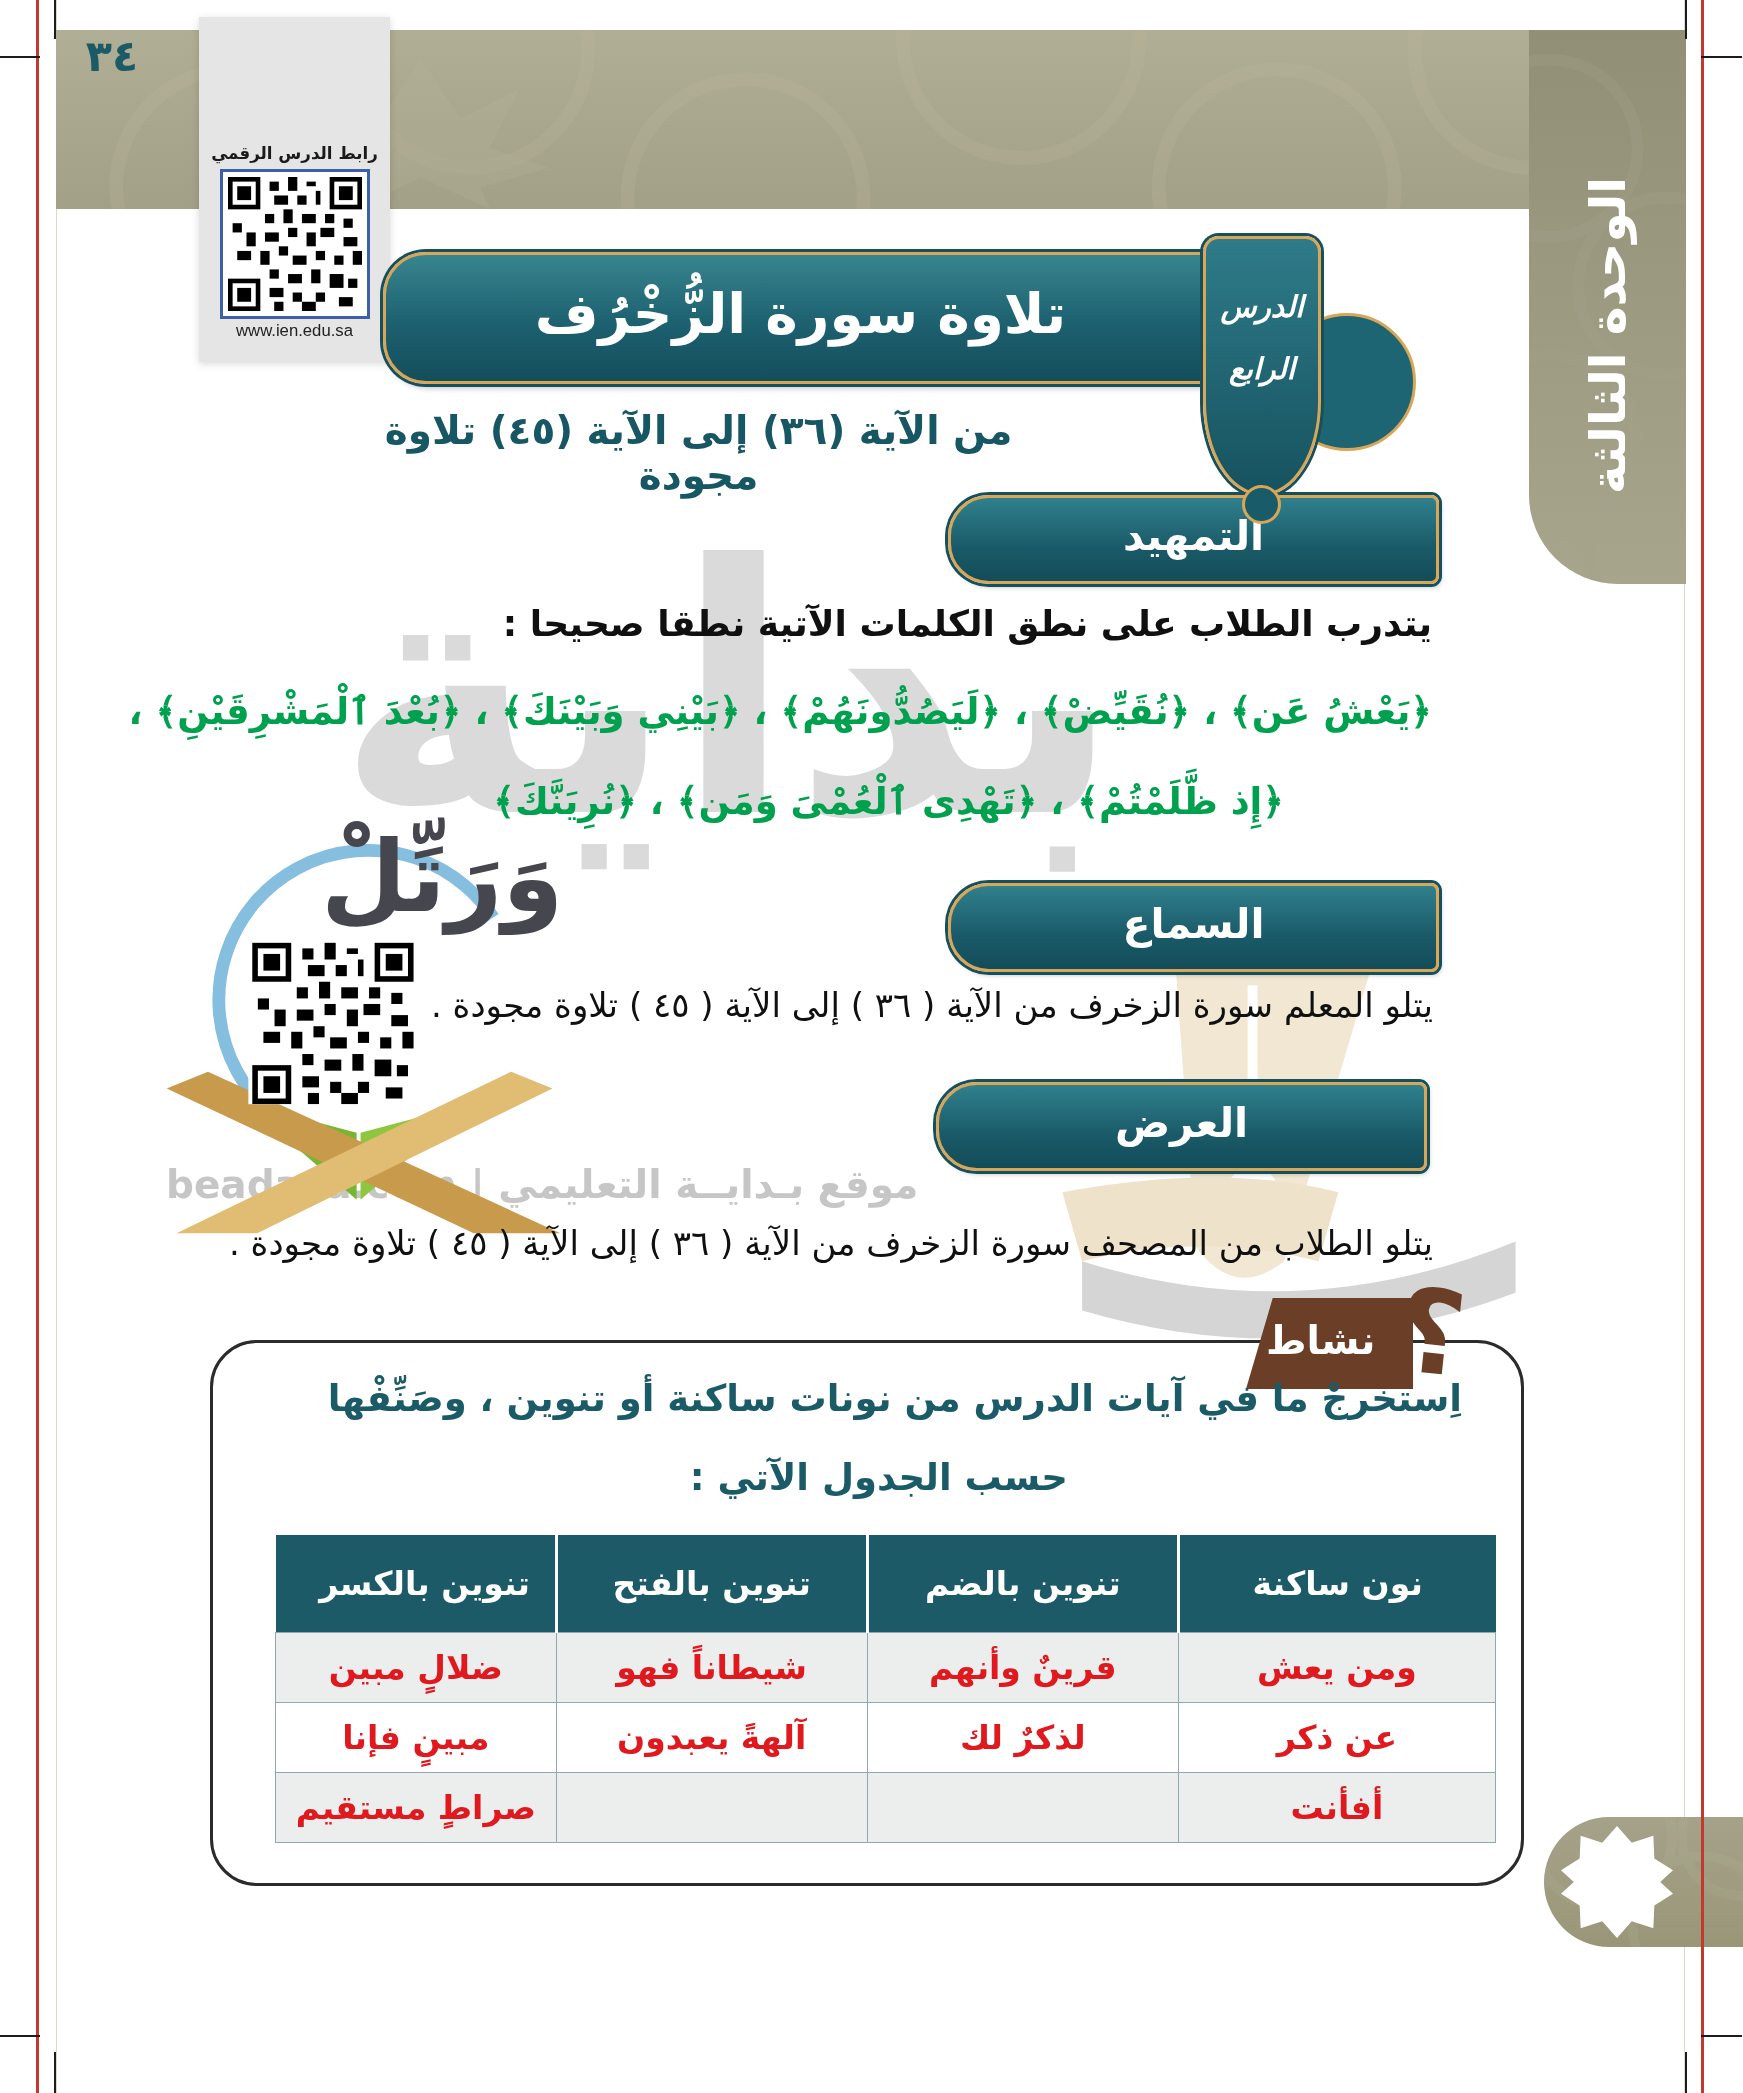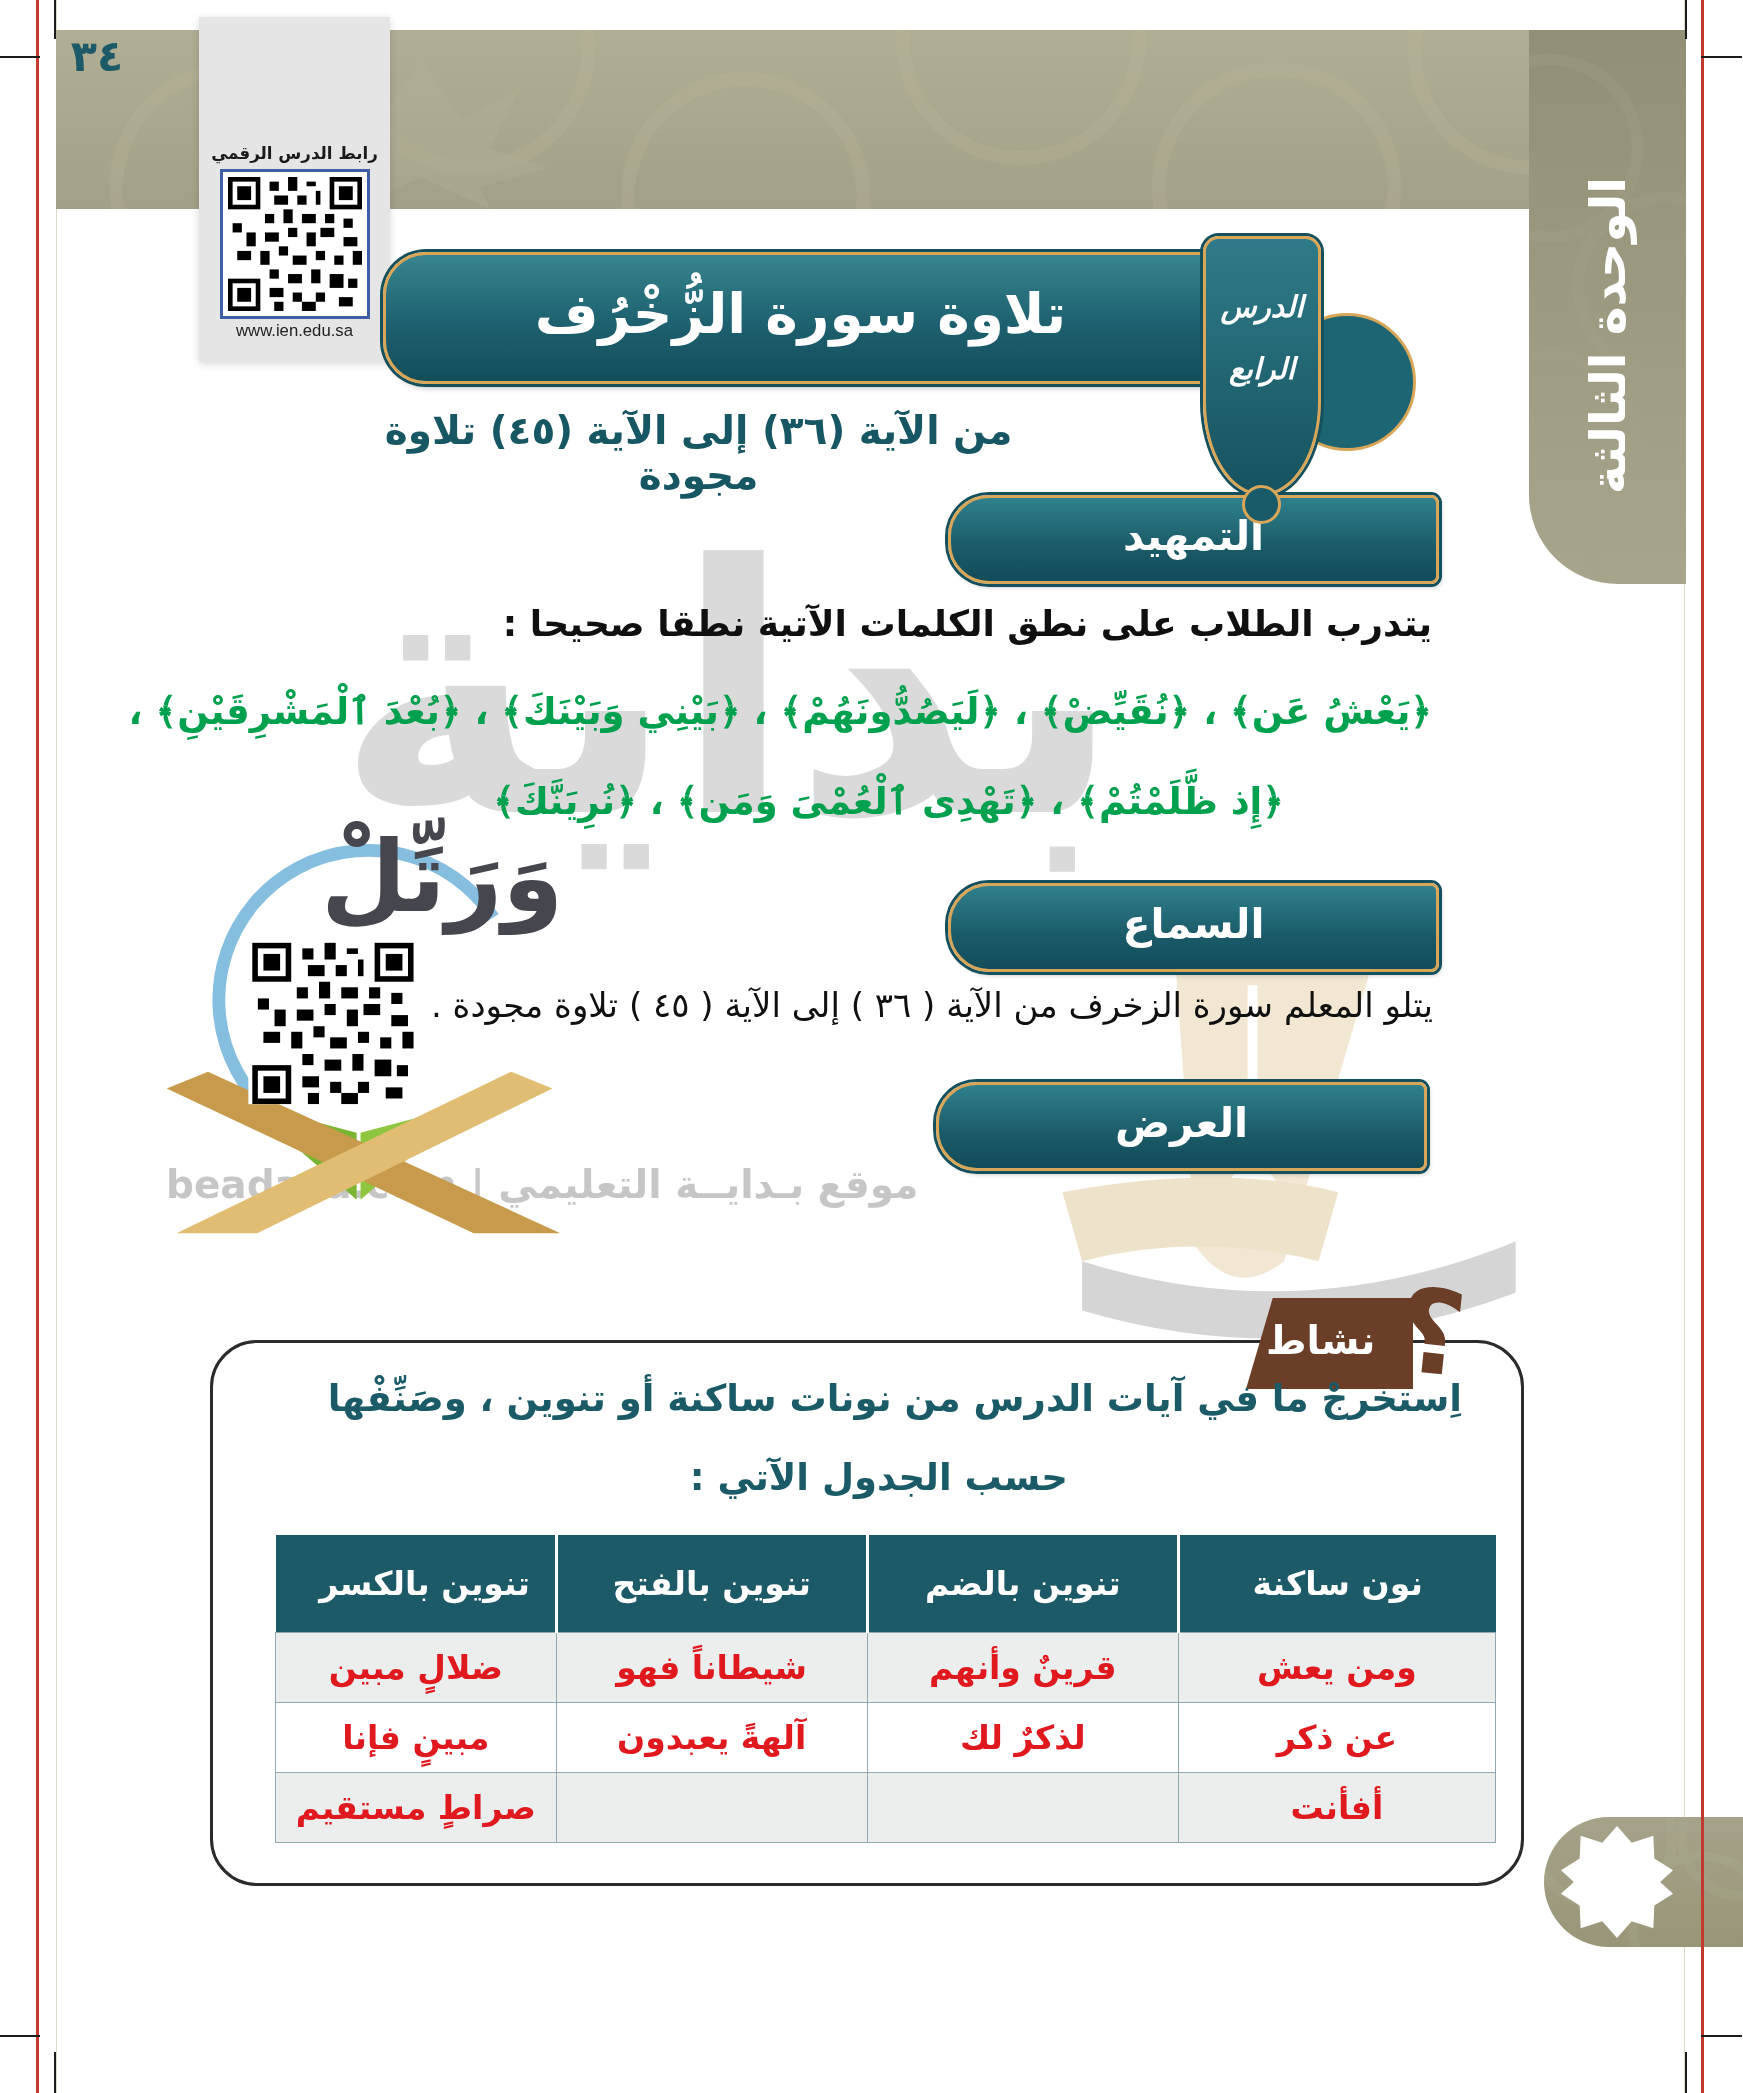--- a/index.html
+++ b/index.html
@@ -82,21 +82,21 @@
   table.acts th:last-child{border-left:none;padding-left:20px;}
   table.acts td{color:#e0191f;font-size:33px;font-weight:bold;height:67px;text-align:center;
       border:1px solid #8fa9ae;}
   table.acts tr:nth-child(odd) td{background:#eceeed;}
   table.acts tr:nth-child(even) td{background:#ffffff;}
   table.acts col.c1{width:26%;} table.acts col.c2{width:25.5%;}
   table.acts col.c3{width:25.5%;} table.acts col.c4{width:23%;}
 
   
   .star-wrap{position:absolute;left:1562px;top:1826px;width:112px;height:112px;z-index:3;}
-  .star-num{position:absolute;left:1px;top:0;width:112px;height:112px;display:flex;align-items:center;
+  .star-num{position:absolute;left:16px;top:0;width:112px;height:112px;display:flex;align-items:center;
       justify-content:center;color:#1d5a68;font-size:43px;font-weight:bold;z-index:4;padding-left:41px;}
 
   
   .wm-big{position:absolute;left:296px;top:512px;width:867px;font-size:345px;line-height:1.05;
       color:#dadada;font-weight:bold;z-index:0;text-align:center;}
   .wm-line{position:absolute;left:167px;top:1162px;width:768px;font-size:39px;color:#c6c6c6;
       font-weight:bold;z-index:0;text-align:left;direction:rtl;}
   .wm-svg{position:absolute;z-index:0;}
 </style>
 </head>
@@ -247,20 +247,21 @@
   <div class="quran" style="left:325px;top:780px;width:960px;">﴿إِذ ظَّلَمْتُمْ﴾ ، ﴿تَهْدِى ٱلْعُمْىَ وَمَن﴾ ، ﴿نُرِيَنَّكَ﴾</div>
 
   <div class="section-banner" style="left:949px;top:883px;">
     <span>السماع</span>
   </div>
   <div class="para" style="left:94px;top:985px;width:1340px;font-weight:normal;">يتلو المعلم سورة الزخرف من الآية ( ٣٦ ) إلى الآية ( ٤٥ ) تلاوة مجودة .</div>
 
   <div class="section-banner" style="left:937px;top:1082px;">
     <span>العرض</span>
   </div>
+  <div class="para" style="left:94px;top:1223px;width:1340px;font-weight:normal;">يتلو الطلاب من المصحف سورة الزخرف من الآية ( ٣٦ ) إلى الآية ( ٤٥ ) تلاوة مجودة .</div>
 
   <div class="activity-box"></div>
   <div class="nashat-badge">
     <span>نشاط</span>
   </div>
   <div class="qmark">؟</div>
 
   <div class="act-line" style="left:266px;top:1377px;width:1197px;">اِستخرجْ ما في آيات الدرس من نونات ساكنة أو تنوين ، وصَنِّفْها</div>
   <div class="act-line" style="left:266px;top:1456px;width:803px;">حسب الجدول الآتي :</div>
 

